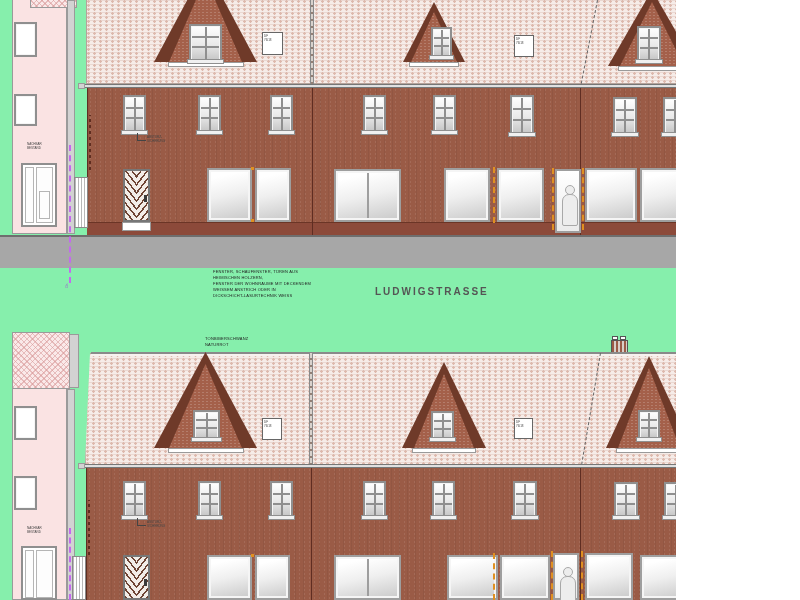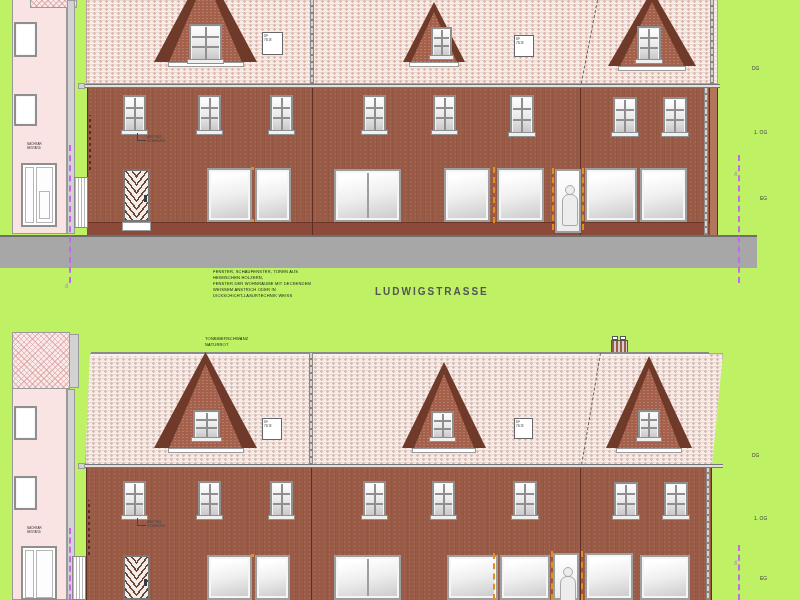--- a/index.html
+++ b/index.html
@@ -1,16 +1,16 @@
 <!DOCTYPE html>
 <html><head>
 <meta charset="utf-8">
 <style>
   html,body{margin:0;padding:0;background:#fff;}
-  #screen{position:relative;width:800px;height:600px;background:#bef264;overflow:hidden;
+  #screen{position:relative;width:676px;height:600px;background:#86efac;overflow:hidden;
           font-family:"Liberation Sans",sans-serif;color:#333;}
   .abs{position:absolute;box-sizing:border-box;}
 
   
   .roofhatch{background-color:#f6ece8;
     background-image:
       radial-gradient(circle at 1.5px 1.5px, #ddb9ad 1px, transparent 1.5px),
       repeating-linear-gradient(180deg, rgba(195,145,132,.22) 0 1px, transparent 1px 4px);
     background-size:6px 4px, auto;
     border:1px solid #b5a29a;}

